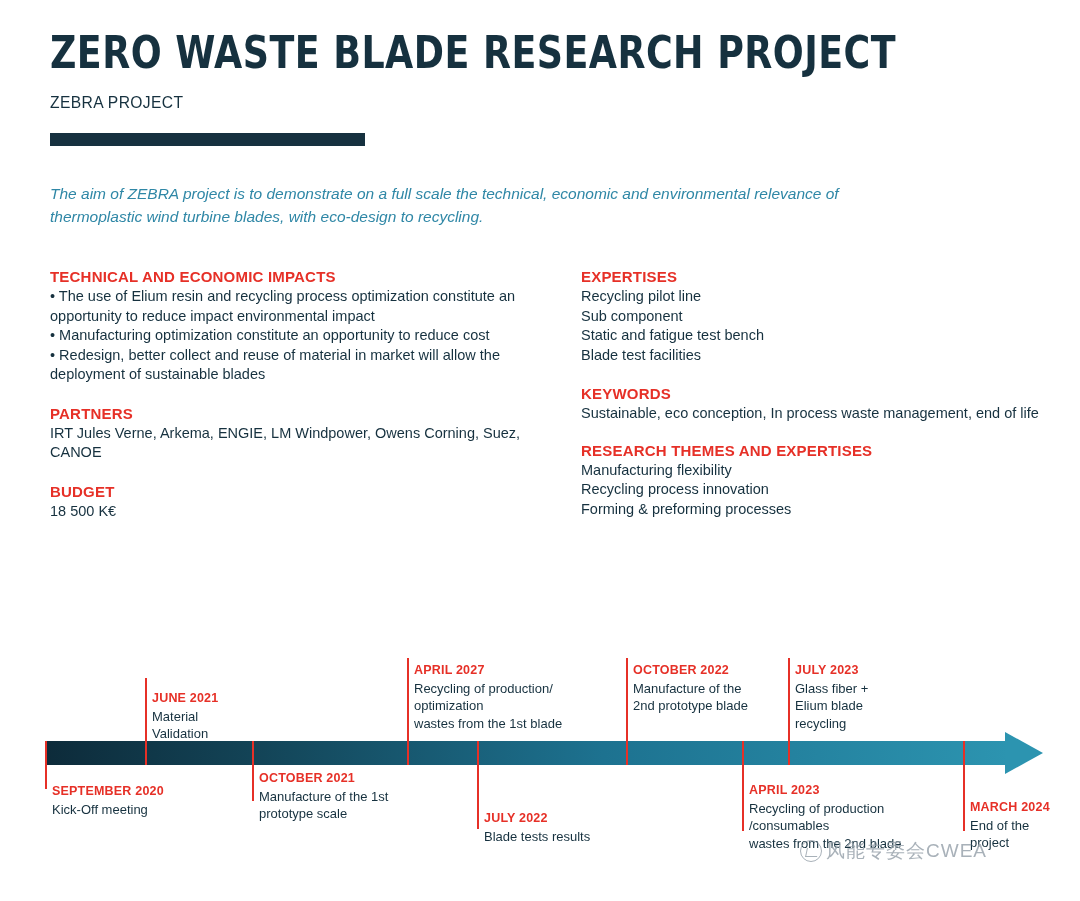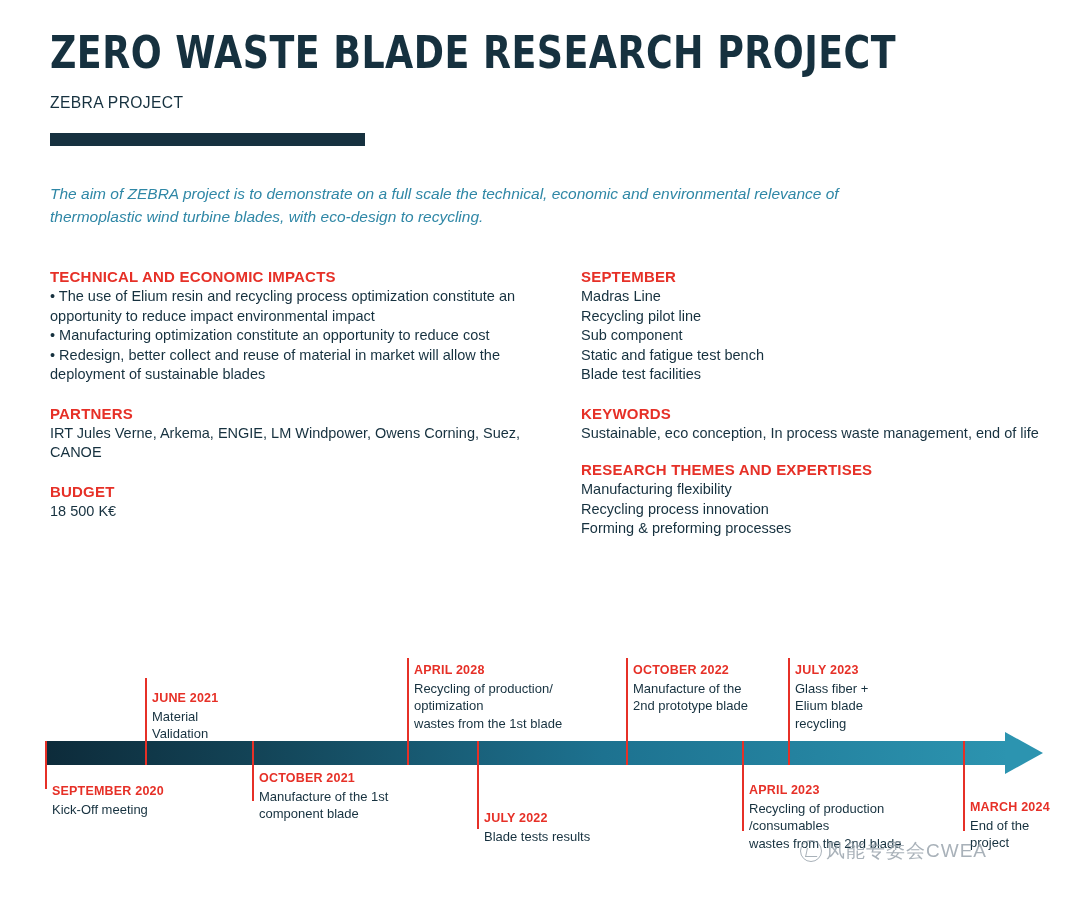--- a/index.html
+++ b/index.html
@@ -204,23 +204,22 @@
       <div class="sec-body">
         <span class="line">18 500 K€</span>
       </div>
     </div>
 
   </div>
 
   <div class="col-right">
 
     <div class="block">
-      <div class="sec-head">SEPTEMBER</div>
-      <div class="sec-body">
-        <span class="line">Madras Line</span>
+      <div class="sec-head">EXPERTISES</div>
+      <div class="sec-body">
         <span class="line">Recycling pilot line</span>
         <span class="line">Sub component</span>
         <span class="line">Static and fatigue test bench</span>
         <span class="line">Blade test facilities</span>
       </div>
     </div>
 
     <div class="block tight">
       <div class="sec-head">KEYWORDS</div>
       <div class="sec-body">
@@ -251,25 +250,25 @@
         <div class="tick" style="left: 145px; top: 38px; height: 87px;"></div>
         <div class="evt" style="left: 152px; top: 50px;">
           <span class="date">JUNE 2021</span>
           <span class="desc">Material</span>
           <span class="desc">Validation</span>
         </div>
         <div class="tick" style="left: 252px; top: 101px; height: 60px;"></div>
         <div class="evt" style="left: 259px; top: 130px;">
           <span class="date">OCTOBER 2021</span>
           <span class="desc">Manufacture of the 1st</span>
-          <span class="desc">component blade</span>
+          <span class="desc">prototype scale</span>
         </div>
         <div class="tick" style="left: 407px; top: 18px; height: 107px;"></div>
         <div class="evt" style="left: 414px; top: 22px;">
-          <span class="date">APRIL 2028</span>
+          <span class="date">APRIL 2027</span>
           <span class="desc">Recycling of production/</span>
           <span class="desc">optimization</span>
           <span class="desc">wastes from the 1st blade</span>
         </div>
         <div class="tick" style="left: 477px; top: 101px; height: 88px;"></div>
         <div class="evt" style="left: 484px; top: 170px;">
           <span class="date">JULY 2022</span>
           <span class="desc">Blade tests results</span>
         </div>
         <div class="tick" style="left: 626px; top: 18px; height: 107px;"></div>

